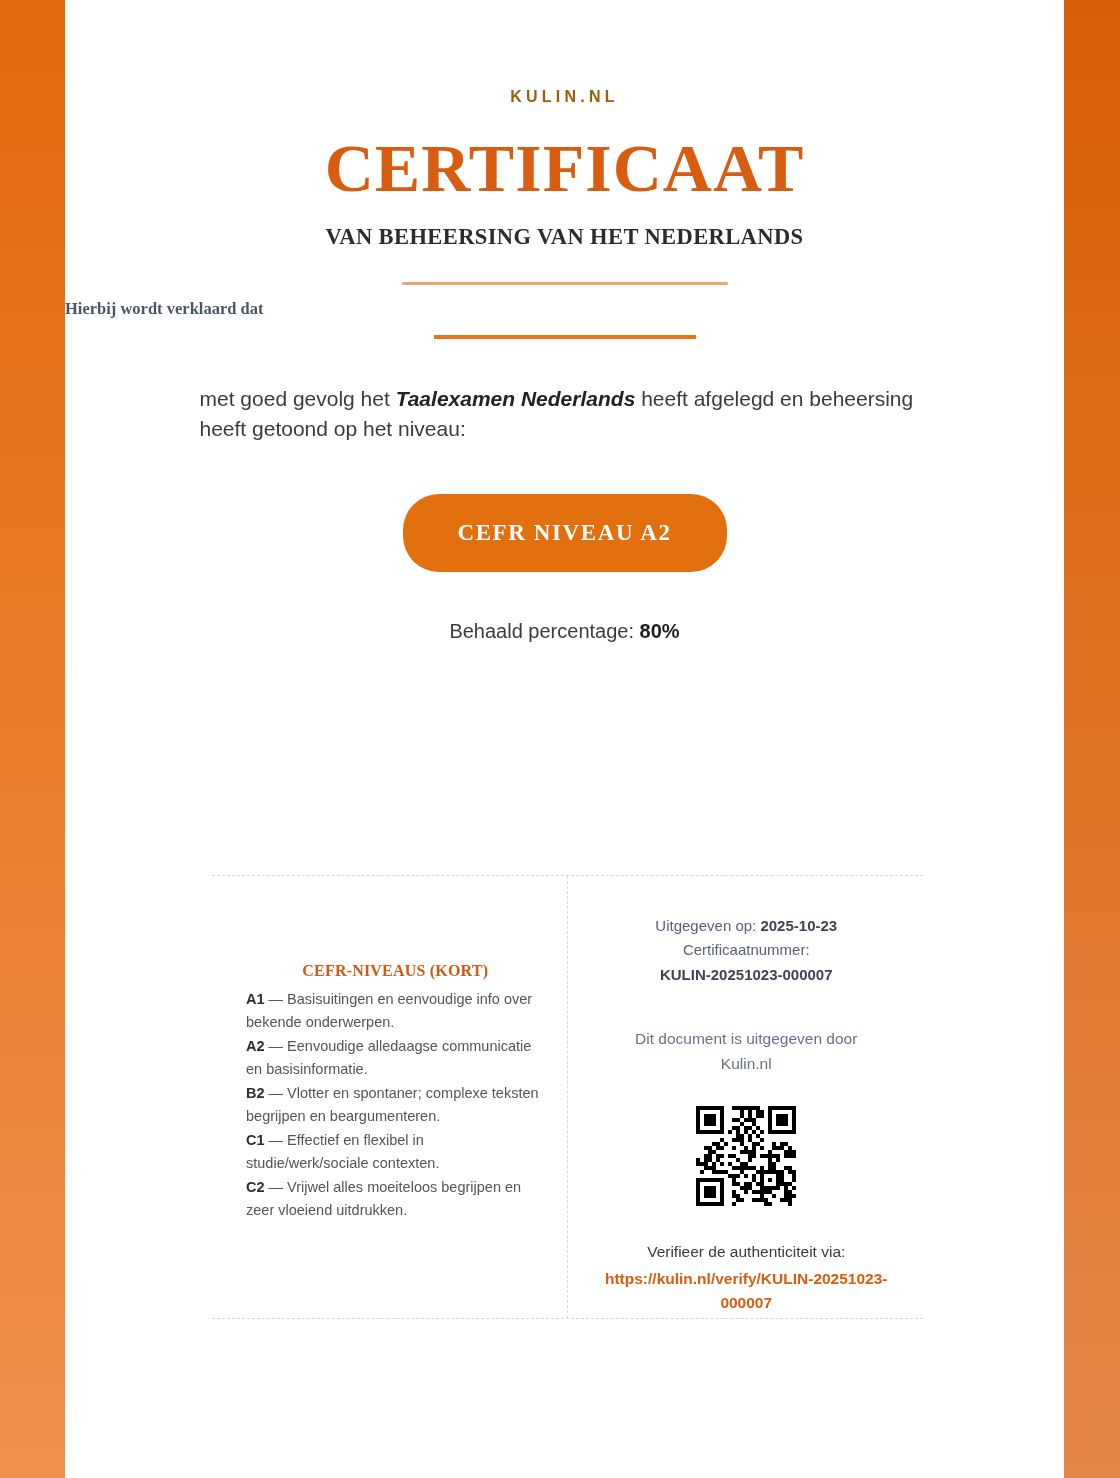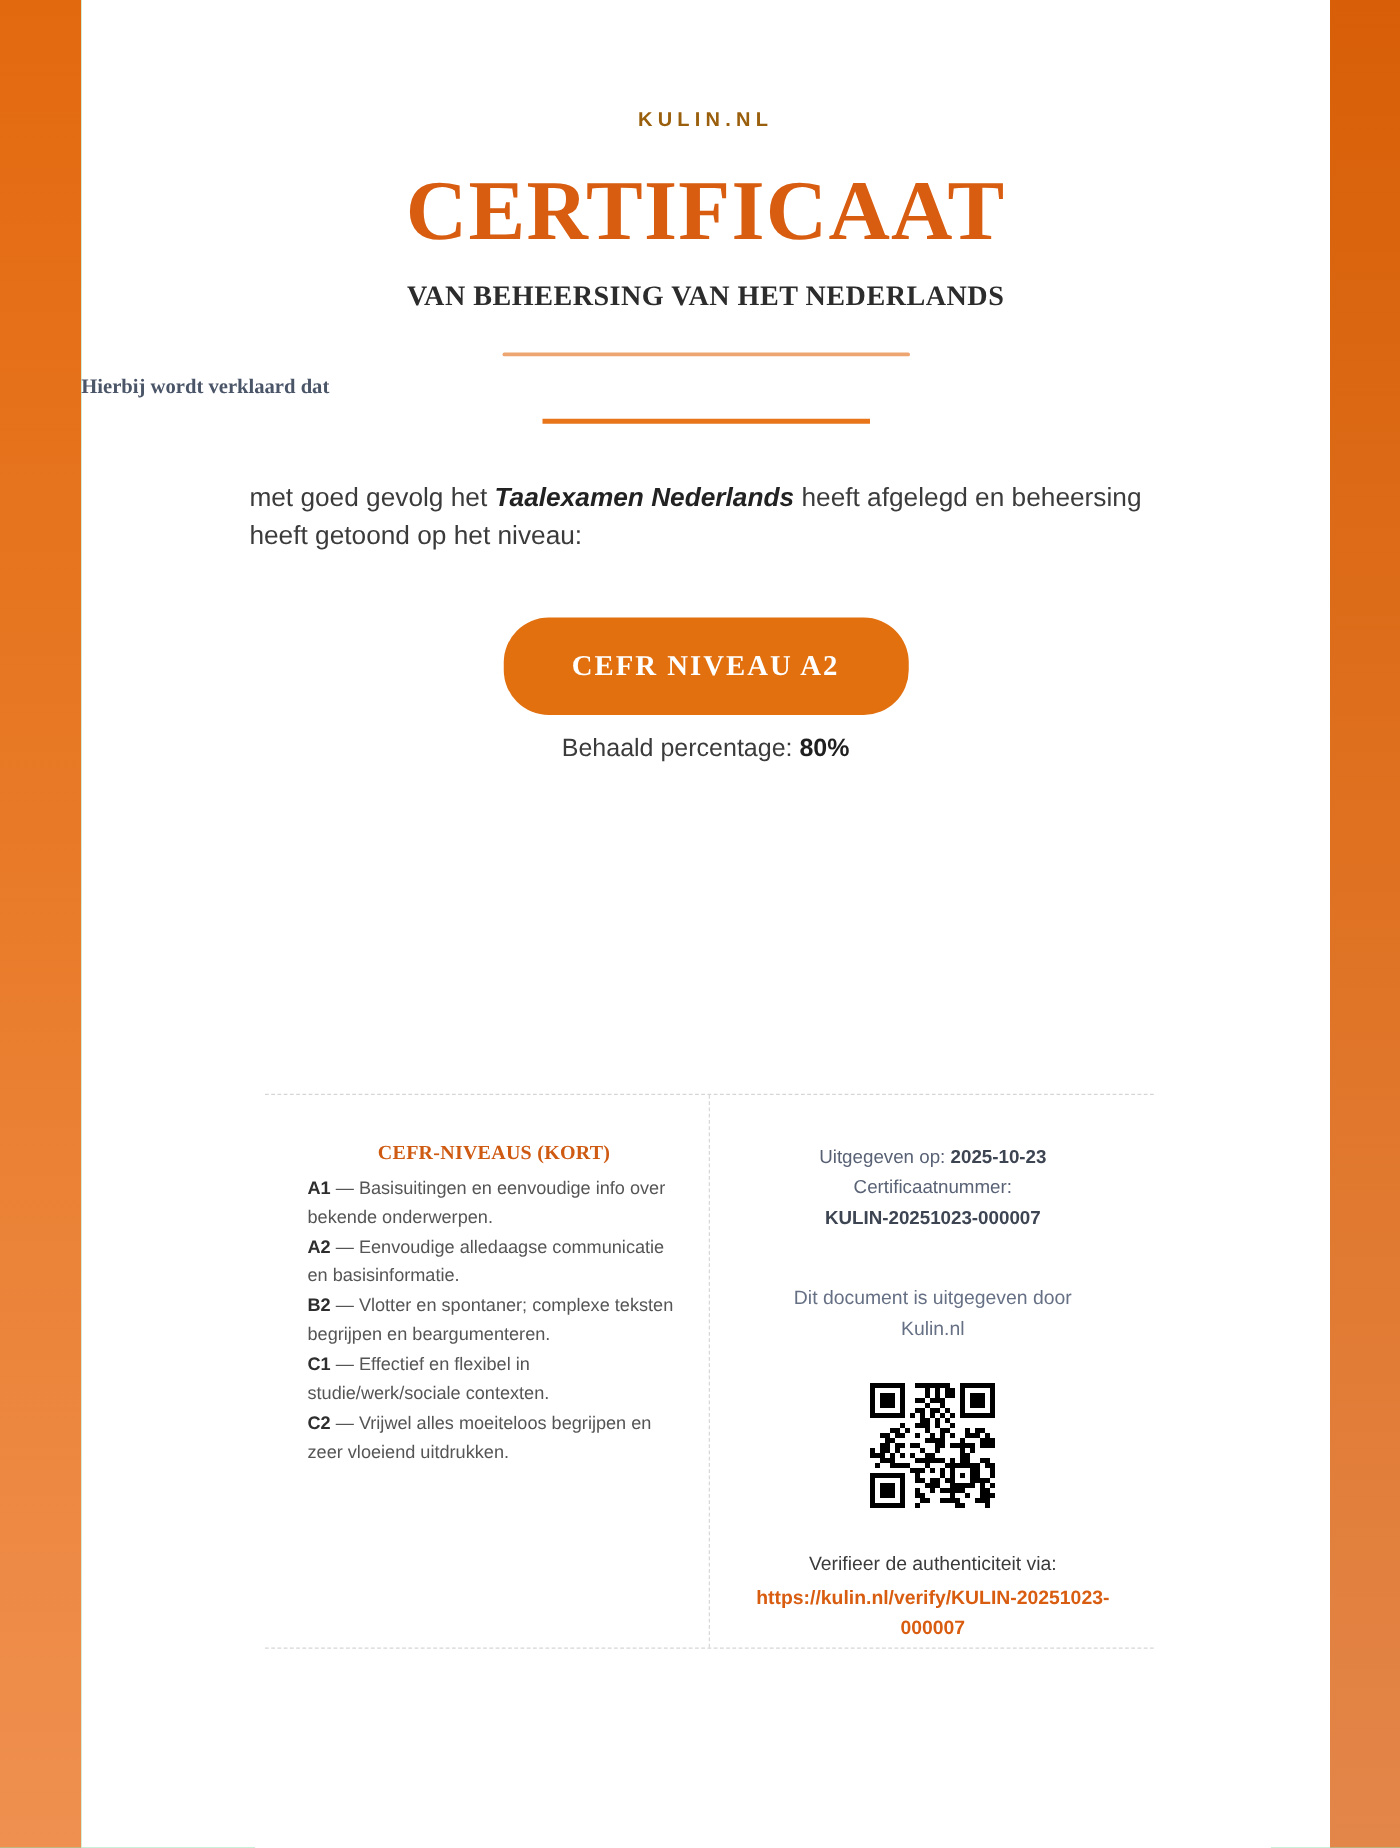--- a/index.html
+++ b/index.html
@@ -14,21 +14,21 @@
     position: relative;
     overflow: hidden;
     font-family: "Liberation Sans", sans-serif;
     -webkit-font-smoothing: antialiased;
   }
 
   
   .page {
     position: absolute;
     inset: 0;
-    background: #22c55e;
+    background: #000000;
   }
   .edge-band {
     position: absolute;
     top: 0;
     bottom: 0;
     width: 65px;
   }
   .edge-band.left {
     left: 0;
     background: linear-gradient(180deg, #e3690f 0%, #e87a27 45%, #ef9050 100%);
@@ -143,21 +143,21 @@
     justify-content: center;
     font-family: "Liberation Serif", serif;
     font-weight: bold;
     font-size: 23px;
     letter-spacing: 1.6px;
   }
 
   
   .score {
     text-align: center;
-    margin-top: 16px;
+    margin-top: 48px;
     font-size: 20px;
     color: #3b3b3b;
   }
   .score b { color: #1f1f1f; }
 
   
   .footer {
     position: absolute;
     left: 147px;
     right: 141px;
@@ -186,20 +186,21 @@
   }
 
   .cefr-heading {
     text-align: center;
     font-family: "Liberation Serif", serif;
     font-weight: bold;
     font-size: 16px;
     color: #cf5a12;
     letter-spacing: 0.2px;
     margin-bottom: 8px;
+    margin-top: 48px;
   }
   .cefr-list {
     font-size: 14.5px;
     line-height: 1.62;
     color: #555555;
   }
   .cefr-list .lvl {
     font-weight: bold;
     color: #2e2e2e;
   }

